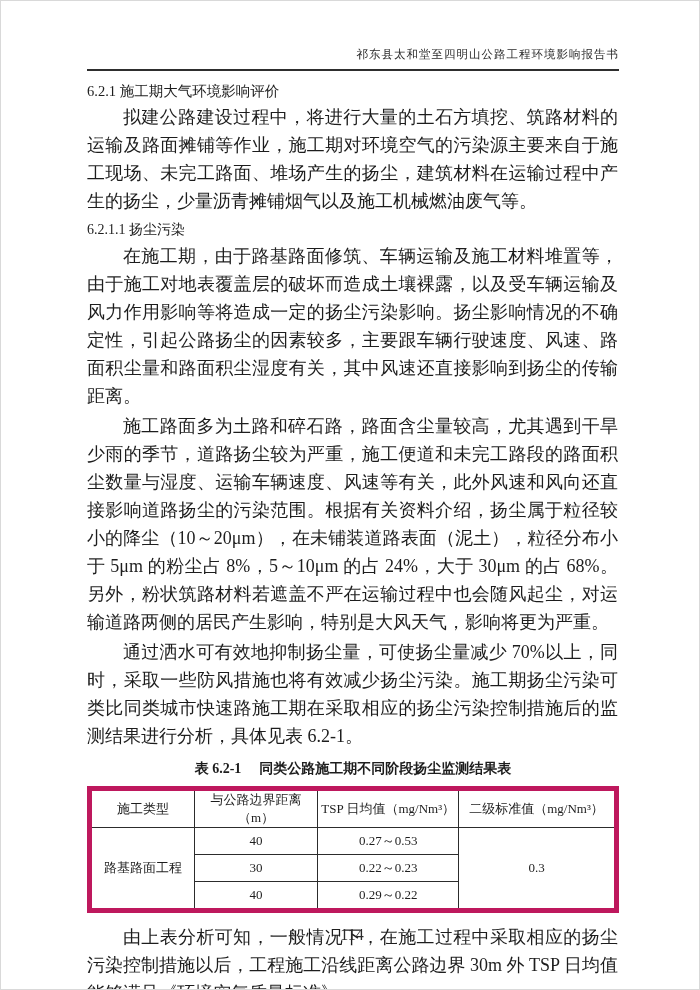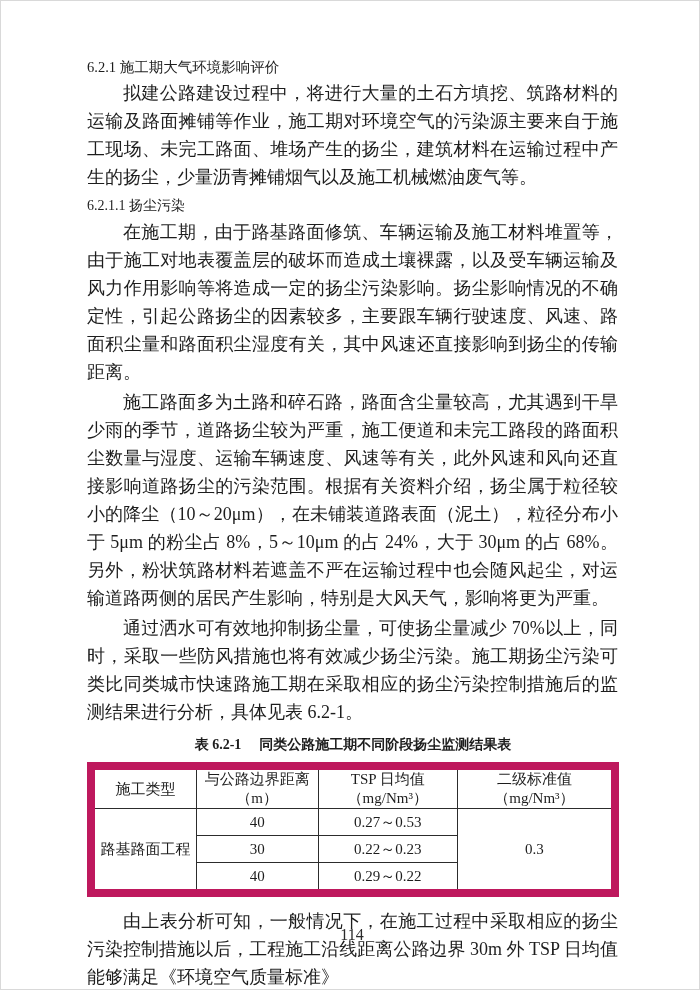--- a/index.html
+++ b/index.html
@@ -57,22 +57,22 @@
     font-weight: bold;
     font-size: 14px;
     margin: 9px 0 7px 0;
     line-height: 20px;
   }
   .table-caption .cap-label { margin-right: 18px; text-align: center; }
   table.monitor-table {
     width: 100%;
     border-collapse: collapse;
     table-layout: fixed;
-    border: 8px solid #be185d;
-    font-size: 15px;
+    border: 5px solid #be185d;
+    font-size: 13px;
   }
   table.monitor-table th,
   table.monitor-table td {
     border: 1px solid #2c2c2c;
     text-align: center;
     vertical-align: middle;
     font-weight: normal;
     padding: 0 2px;
   }
   table.monitor-table th { height: 30px; }
@@ -90,20 +90,23 @@
     font-size: 16px;
     color: #2a2a2a;
   }
 </style>
 </head>
 <body>
 
 <div class="page">
   <div class="content">
 
+    <div class="page-header">
+      <span>祁东县太和堂至四明山公路工程环境影响报告书</span>
+    </div>
 
     <div class="h-sub">6.2.1 施工期大气环境影响评价</div>
 
     <p class="body-par">拟建公路建设过程中，将进行大量的土石方填挖、筑路材料的运输及路面摊铺等作业，施工期对环境空气的污染源主要来自于施工现场、未完工路面、堆场产生的扬尘，建筑材料在运输过程中产生的扬尘，少量沥青摊铺烟气以及施工机械燃油废气等。</p>
 
     <div class="h-sub3">6.2.1.1 扬尘污染</div>
 
     <p class="body-par">在施工期，由于路基路面修筑、车辆运输及施工材料堆置等，由于施工对地表覆盖层的破坏而造成土壤裸露，以及受车辆运输及风力作用影响等将造成一定的扬尘污染影响。扬尘影响情况的不确定性，引起公路扬尘的因素较多，主要跟车辆行驶速度、风速、路面积尘量和路面积尘湿度有关，其中风速还直接影响到扬尘的传输距离。</p>
     <p class="body-par">施工路面多为土路和碎石路，路面含尘量较高，尤其遇到干旱少雨的季节，道路扬尘较为严重，施工便道和未完工路段的路面积尘数量与湿度、运输车辆速度、风速等有关，此外风速和风向还直接影响道路扬尘的污染范围。根据有关资料介绍，扬尘属于粒径较小的降尘（10～20μm），在未铺装道路表面（泥土），粒径分布小于 5μm 的粉尘占 8%，5～10μm 的占 24%，大于 30μm 的占 68%。另外，粉状筑路材料若遮盖不严在运输过程中也会随风起尘，对运输道路两侧的居民产生影响，特别是大风天气，影响将更为严重。</p>
     <p class="body-par">通过洒水可有效地抑制扬尘量，可使扬尘量减少 70%以上，同时，采取一些防风措施也将有效减少扬尘污染。施工期扬尘污染可类比同类城市快速路施工期在采取相应的扬尘污染控制措施后的监测结果进行分析，具体见表 6.2-1。</p>

